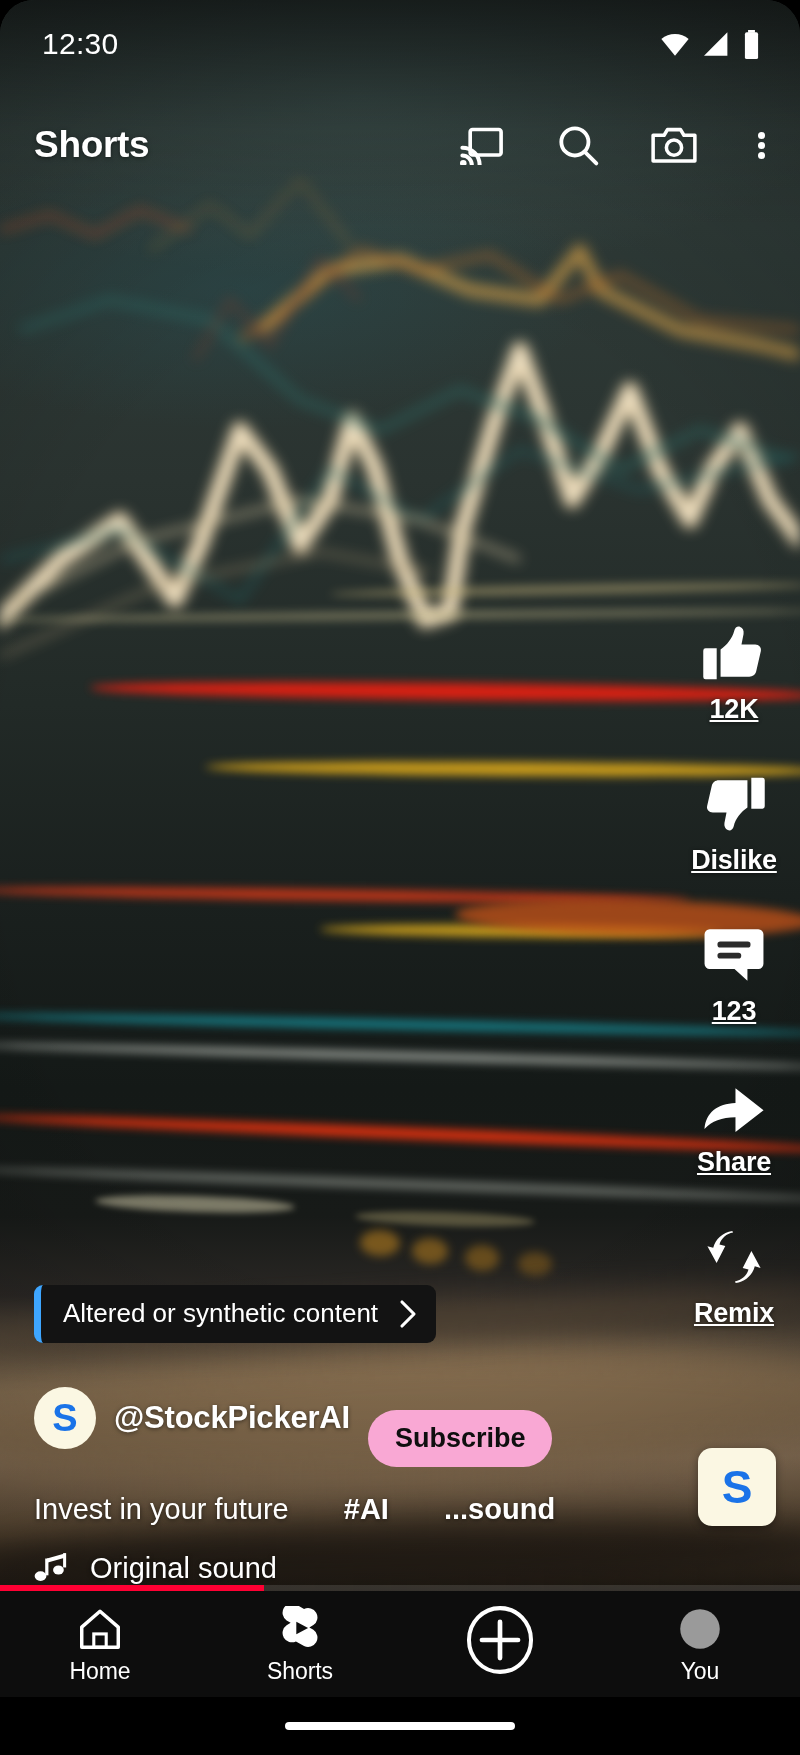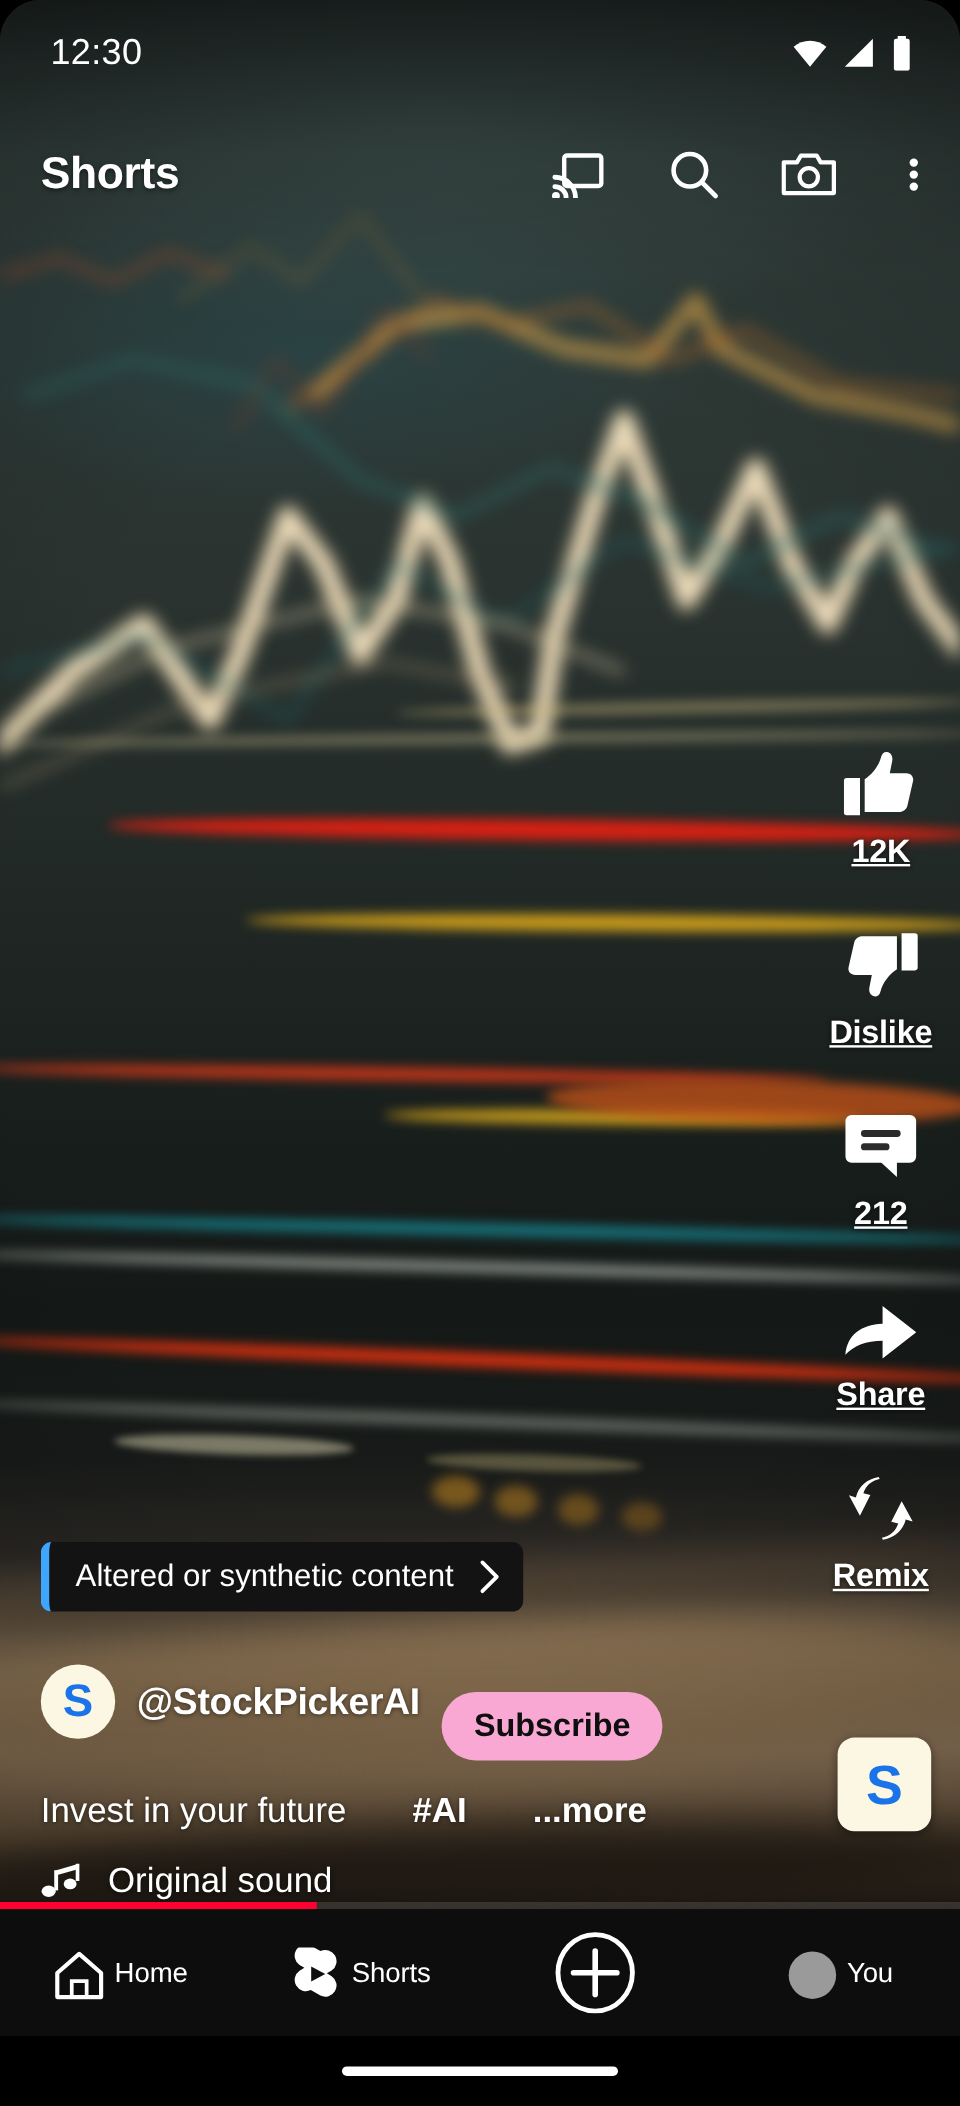--- a/index.html
+++ b/index.html
@@ -133,21 +133,21 @@
     background:rgba(255,255,255,.12);
   }
   #progress-fill { height:100%; background:#ff0033; }
 
   
   #bottomnav {
     position:absolute; left:0; bottom:58px; width:800px; height:106px;
     background:#0d0d0d; display:flex; align-items:center; color:#fff;
   }
   .navitem {
-    flex:1; display:flex; flex-direction:row; align-items:center;
+    flex:1; display:flex; flex-direction:column; align-items:center;
     justify-content:center; gap:8px; cursor:pointer;
   }
   .navitem .nlbl { font-size:23px; letter-spacing:-.1px; }
   .navicon { height:46px; display:flex; align-items:flex-end; justify-content:center; }
 
   #gesturebar {
     position:absolute; left:0; bottom:0; width:800px; height:58px;
     background:#000; display:flex; align-items:center; justify-content:center;
   }
   #gesture-pill { width:230px; height:8px; border-radius:5px; background:#fff; }
@@ -284,21 +284,21 @@
     <div id="gap-dislike"></div>
 
     <div class="action">
       <div class="ico">
         <svg width="62" height="58" viewBox="0 0 24 22">
           <path d="M2.6 1 h18.8 a2 2 0 0 1 2 2 v11.4 a2 2 0 0 1 -2 2 h-4.2 v4.6 l-5 -4.6 h-9.6 a2 2 0 0 1 -2 -2 v-11.4 a2 2 0 0 1 2 -2 z" fill="#fff"></path>
           <rect x="5.6" y="5.8" width="12.8" height="2.3" rx="1.1" fill="#2b2b2b"></rect>
           <rect x="5.6" y="10.1" width="9.2" height="2.3" rx="1.1" fill="#2b2b2b"></rect>
         </svg>
       </div>
-      <div class="lbl">212</div>
+      <div class="lbl">123</div>
     </div>
 
     <div id="gap-comment"></div>
 
     <div class="action">
       <div class="ico">
         <svg width="64" height="54" viewBox="0 0 26 20">
           <path d="M1 18.5 c.6 -6.6 5.2 -10.2 12.6 -10.5 v-6 l11.4 8.9 l-11.4 8.9 v-6 c-5.6 .1 -9.6 1.6 -12.6 4.7 z" fill="#fff"></path>
         </svg>
       </div>
@@ -335,21 +335,21 @@
 
     <div id="channel-row">
       <div id="avatar">
         <span>S</span>
       </div>
       <div id="handle">@StockPickerAI</div>
       <button id="subscribe">Subscribe</button>
     </div>
 
     <div id="caption">
-      <span>Invest in your future </span><b>#AI</b> <b>...more</b>
+      <span>Invest in your future </span><b>#AI</b> <b>...sound</b>
     </div>
 
     <div id="sound-row">
       <svg width="36" height="34" viewBox="0 0 20 19">
         <path d="M7.2 4.2 L17.6 1.2 v2.4 L7.2 6.6 z" fill="#fff"></path>
         <rect x="6.2" y="4.2" width="1.8" height="9.4" fill="#fff"></rect>
         <rect x="16.2" y="1.2" width="1.7" height="8" fill="#fff"></rect>
         <ellipse cx="3.6" cy="14" rx="3.3" ry="2.7" fill="#fff"></ellipse>
         <ellipse cx="13.6" cy="10.6" rx="3" ry="2.5" fill="#fff"></ellipse>
       </svg>

